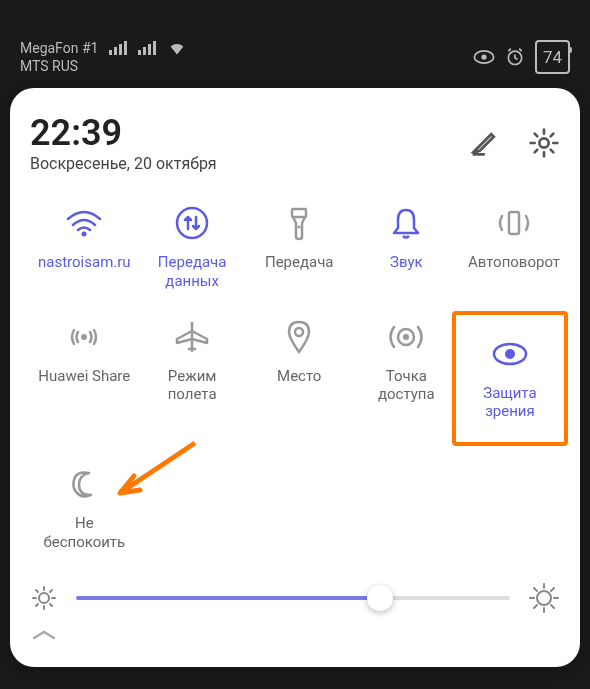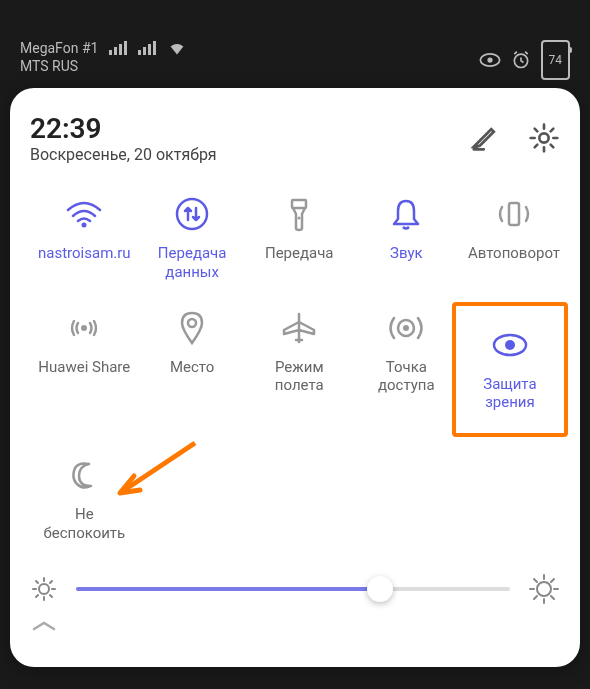--- a/index.html
+++ b/index.html
@@ -25,22 +25,22 @@
     .status-right { display: flex; align-items: center; gap: 10px; }
     .signal-bars { display: inline-flex; gap: 2px; align-items: flex-end; }
     .signal-bars span { width: 3px; background: #bbb; }
     .signal-bars span:nth-child(1) { height: 5px; }
     .signal-bars span:nth-child(2) { height: 8px; }
     .signal-bars span:nth-child(3) { height: 11px; }
     .signal-bars span:nth-child(4) { height: 14px; }
     .battery-box {
       border: 2px solid #bbb;
       border-radius: 4px;
-      padding: 11px 6px;
-      font-size: 12px;
+      padding: 5px 6px;
+      font-size: 17px;
       position: relative;
     }
     .battery-box::after {
       content: '';
       position: absolute;
       right: -4px;
       top: 5px;
       width: 3px;
       height: 6px;
       background: #bbb;
@@ -57,21 +57,21 @@
       padding: 24px 20px 12px;
       box-shadow: 0 4px 20px rgba(0,0,0,0.3);
     }
     .panel-header {
       display: flex;
       justify-content: space-between;
       align-items: center;
       margin-bottom: 32px;
     }
     .time-block { color: #222; }
-    .time { font-size: 28px; font-weight: 600; }
+    .time { font-size: 36px; font-weight: 600; }
     .date { font-size: 16px; color: #444; margin-top: 0; }
     .header-icons { display: flex; gap: 28px; align-items: center; }
     .tiles {
       display: grid;
       grid-template-columns: repeat(5, 1fr);
       gap: 28px 8px;
       margin-bottom: 30px;
     }
     .tile {
       display: flex;
@@ -255,35 +255,35 @@
       <div class="tile-icon">
           <svg width="36" height="30" viewBox="0 0 36 30">
             <circle cx="18" cy="15" r="3" fill="#999"></circle>
             <path d="M8 8 Q4 15 8 22 M28 8 Q32 15 28 22 M12 10 Q9 15 12 20 M24 10 Q27 15 24 20" stroke="#999" stroke-width="2.5" fill="none" stroke-linecap="round"></path>
           </svg>
         </div>
       <div class="tile-label">Huawei Share</div>
     </div>
     <div class="tile">
       <div class="tile-icon">
+          <svg width="34" height="32" viewBox="0 0 34 32">
+            <path d="M17 2 L17 30 M17 10 L2 18 L2 22 L17 18 M17 10 L32 18 L32 22 L17 18 M14 28 L20 28" stroke="#999" stroke-width="2.5" fill="none" stroke-linecap="round" stroke-linejoin="round"></path>
+          </svg>
+        </div>
+      <div class="tile-label" style="white-space:pre-line">Режим
+полета</div>
+    </div>
+    <div class="tile">
+      <div class="tile-icon">
           <svg width="26" height="34" viewBox="0 0 26 34">
             <path d="M13 32 Q3 18 3 12 Q3 2 13 2 Q23 2 23 12 Q23 18 13 32 Z" stroke="#999" stroke-width="2.5" fill="none"></path>
             <circle cx="13" cy="12" r="4" stroke="#999" stroke-width="2.5" fill="none"></circle>
           </svg>
         </div>
       <div class="tile-label">Место</div>
-    </div>
-    <div class="tile">
-      <div class="tile-icon">
-          <svg width="34" height="32" viewBox="0 0 34 32">
-            <path d="M17 2 L17 30 M17 10 L2 18 L2 22 L17 18 M17 10 L32 18 L32 22 L17 18 M14 28 L20 28" stroke="#999" stroke-width="2.5" fill="none" stroke-linecap="round" stroke-linejoin="round"></path>
-          </svg>
-        </div>
-      <div class="tile-label" style="white-space:pre-line">Режим
-полета</div>
     </div>
     <div class="tile">
       <div class="tile-icon">
           <svg width="36" height="32" viewBox="0 0 36 32">
             <circle cx="18" cy="16" r="3" fill="#999"></circle>
             <circle cx="18" cy="16" r="8" stroke="#999" stroke-width="2.5" fill="none"></circle>
             <path d="M6 6 Q-1 16 6 26 M30 6 Q37 16 30 26" stroke="#999" stroke-width="2.5" fill="none" stroke-linecap="round"></path>
           </svg>
         </div>
       <div class="tile-label" style="white-space:pre-line">Точка

